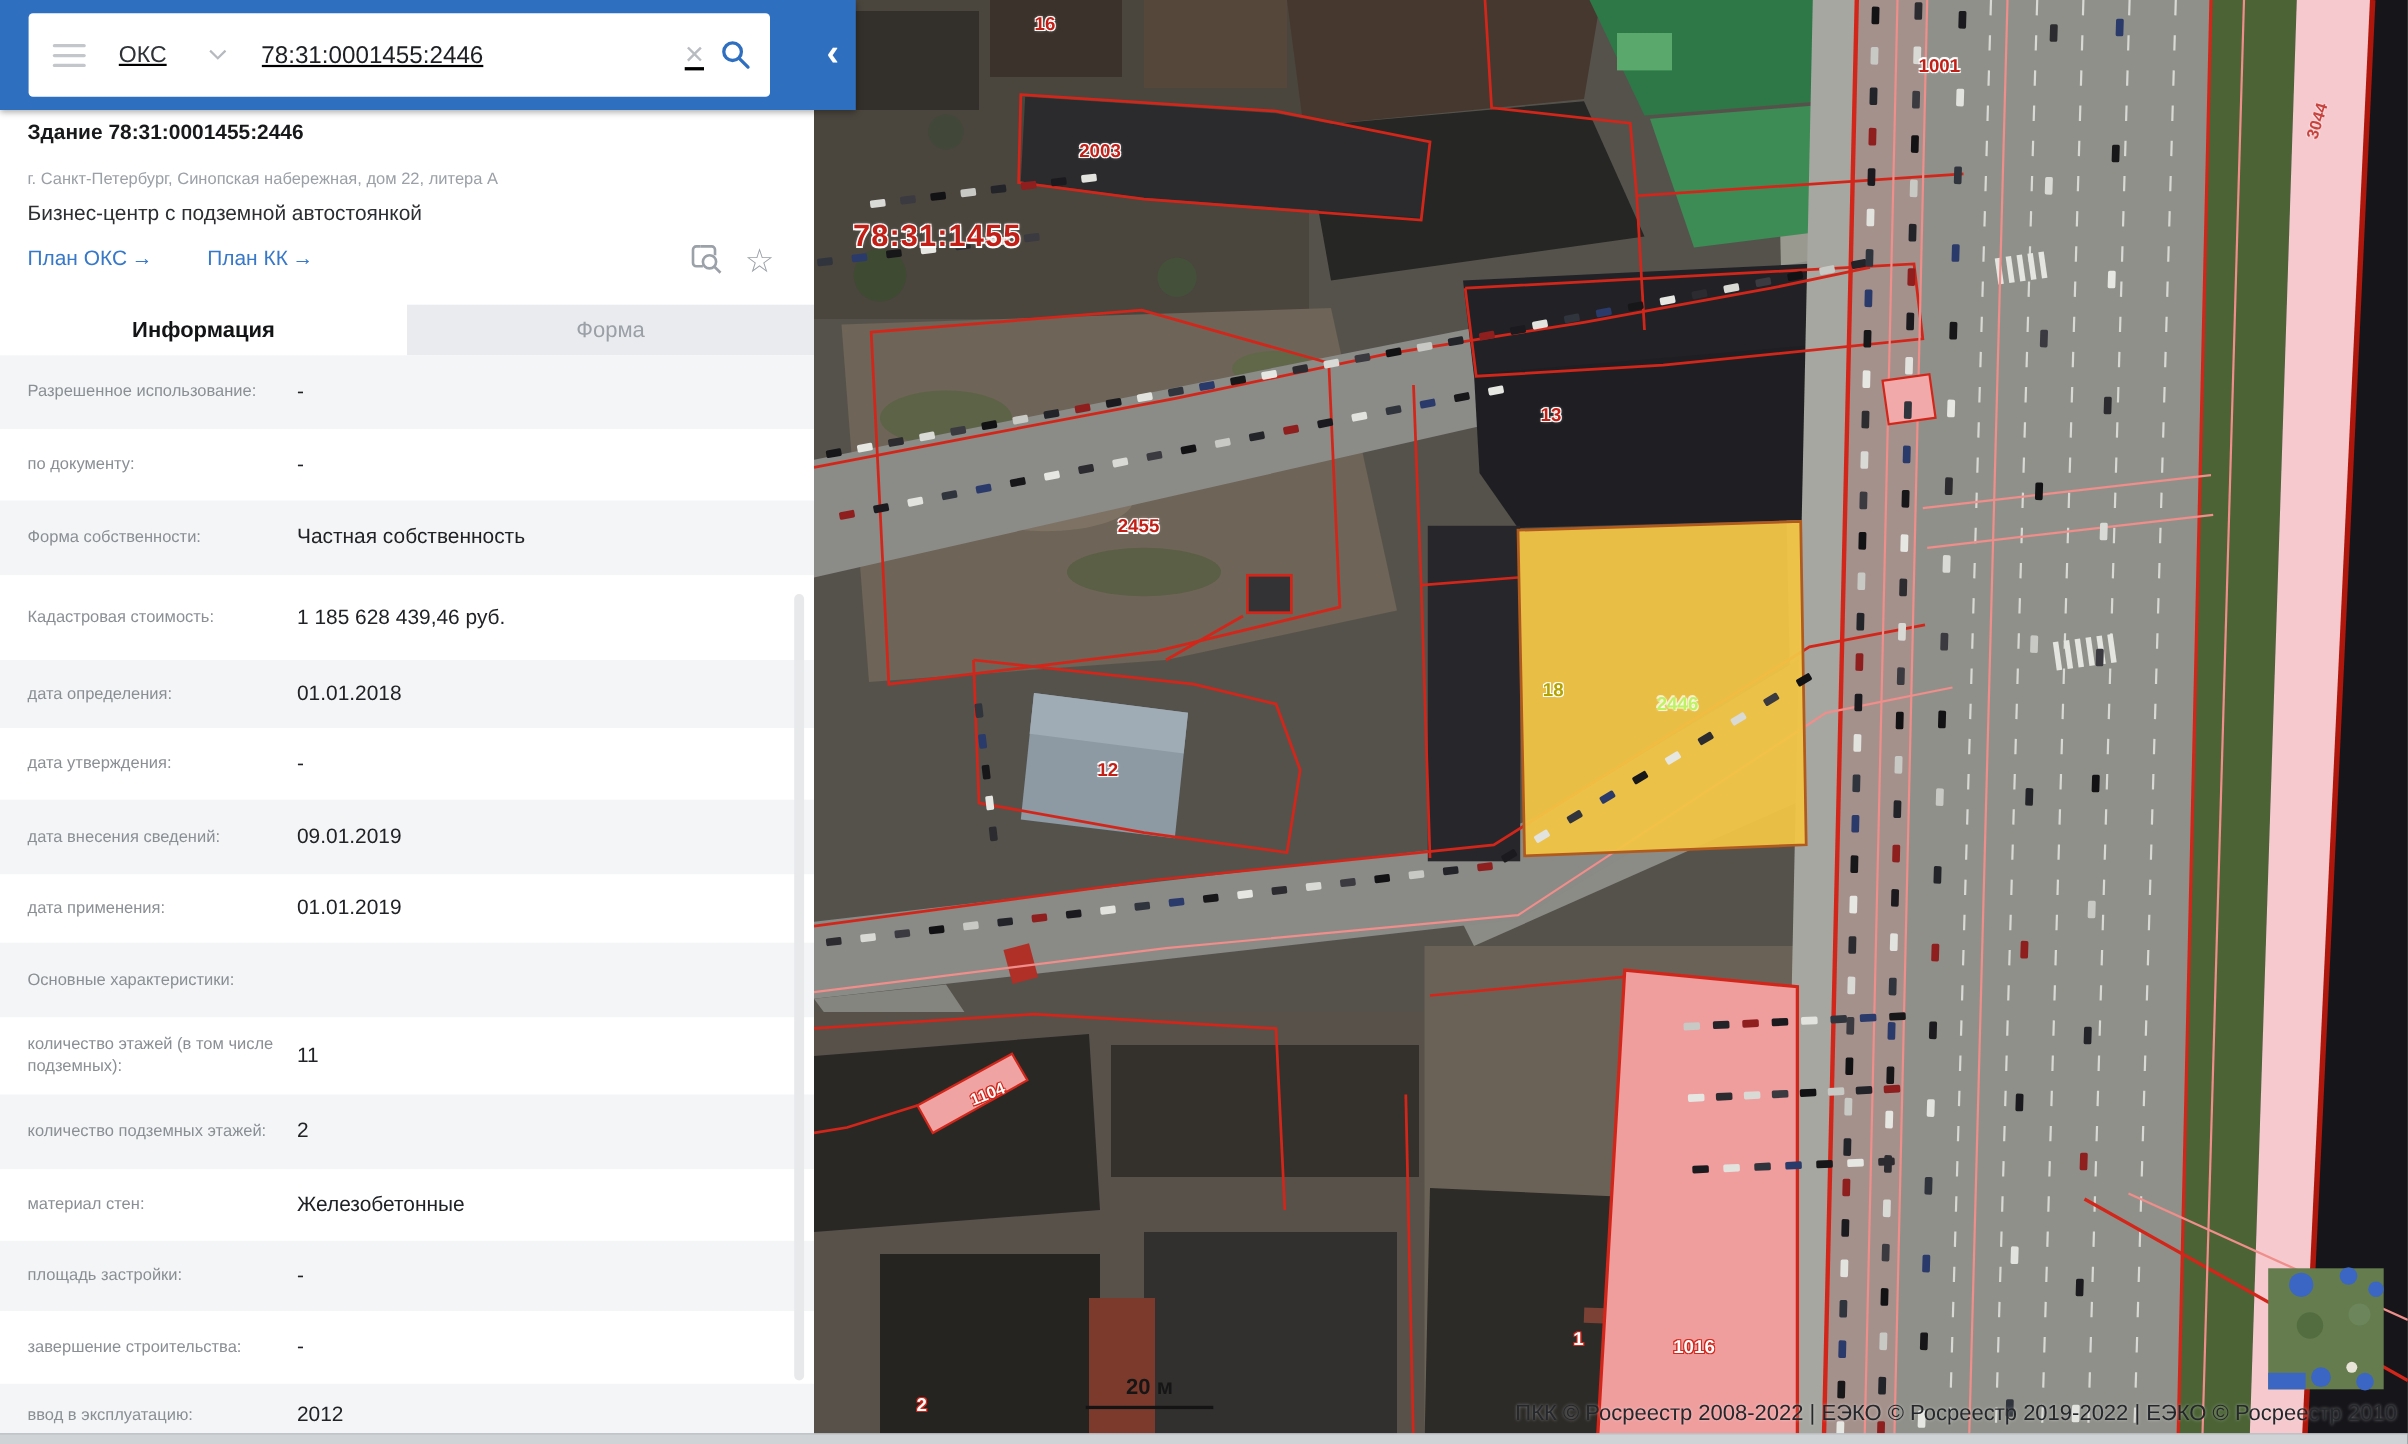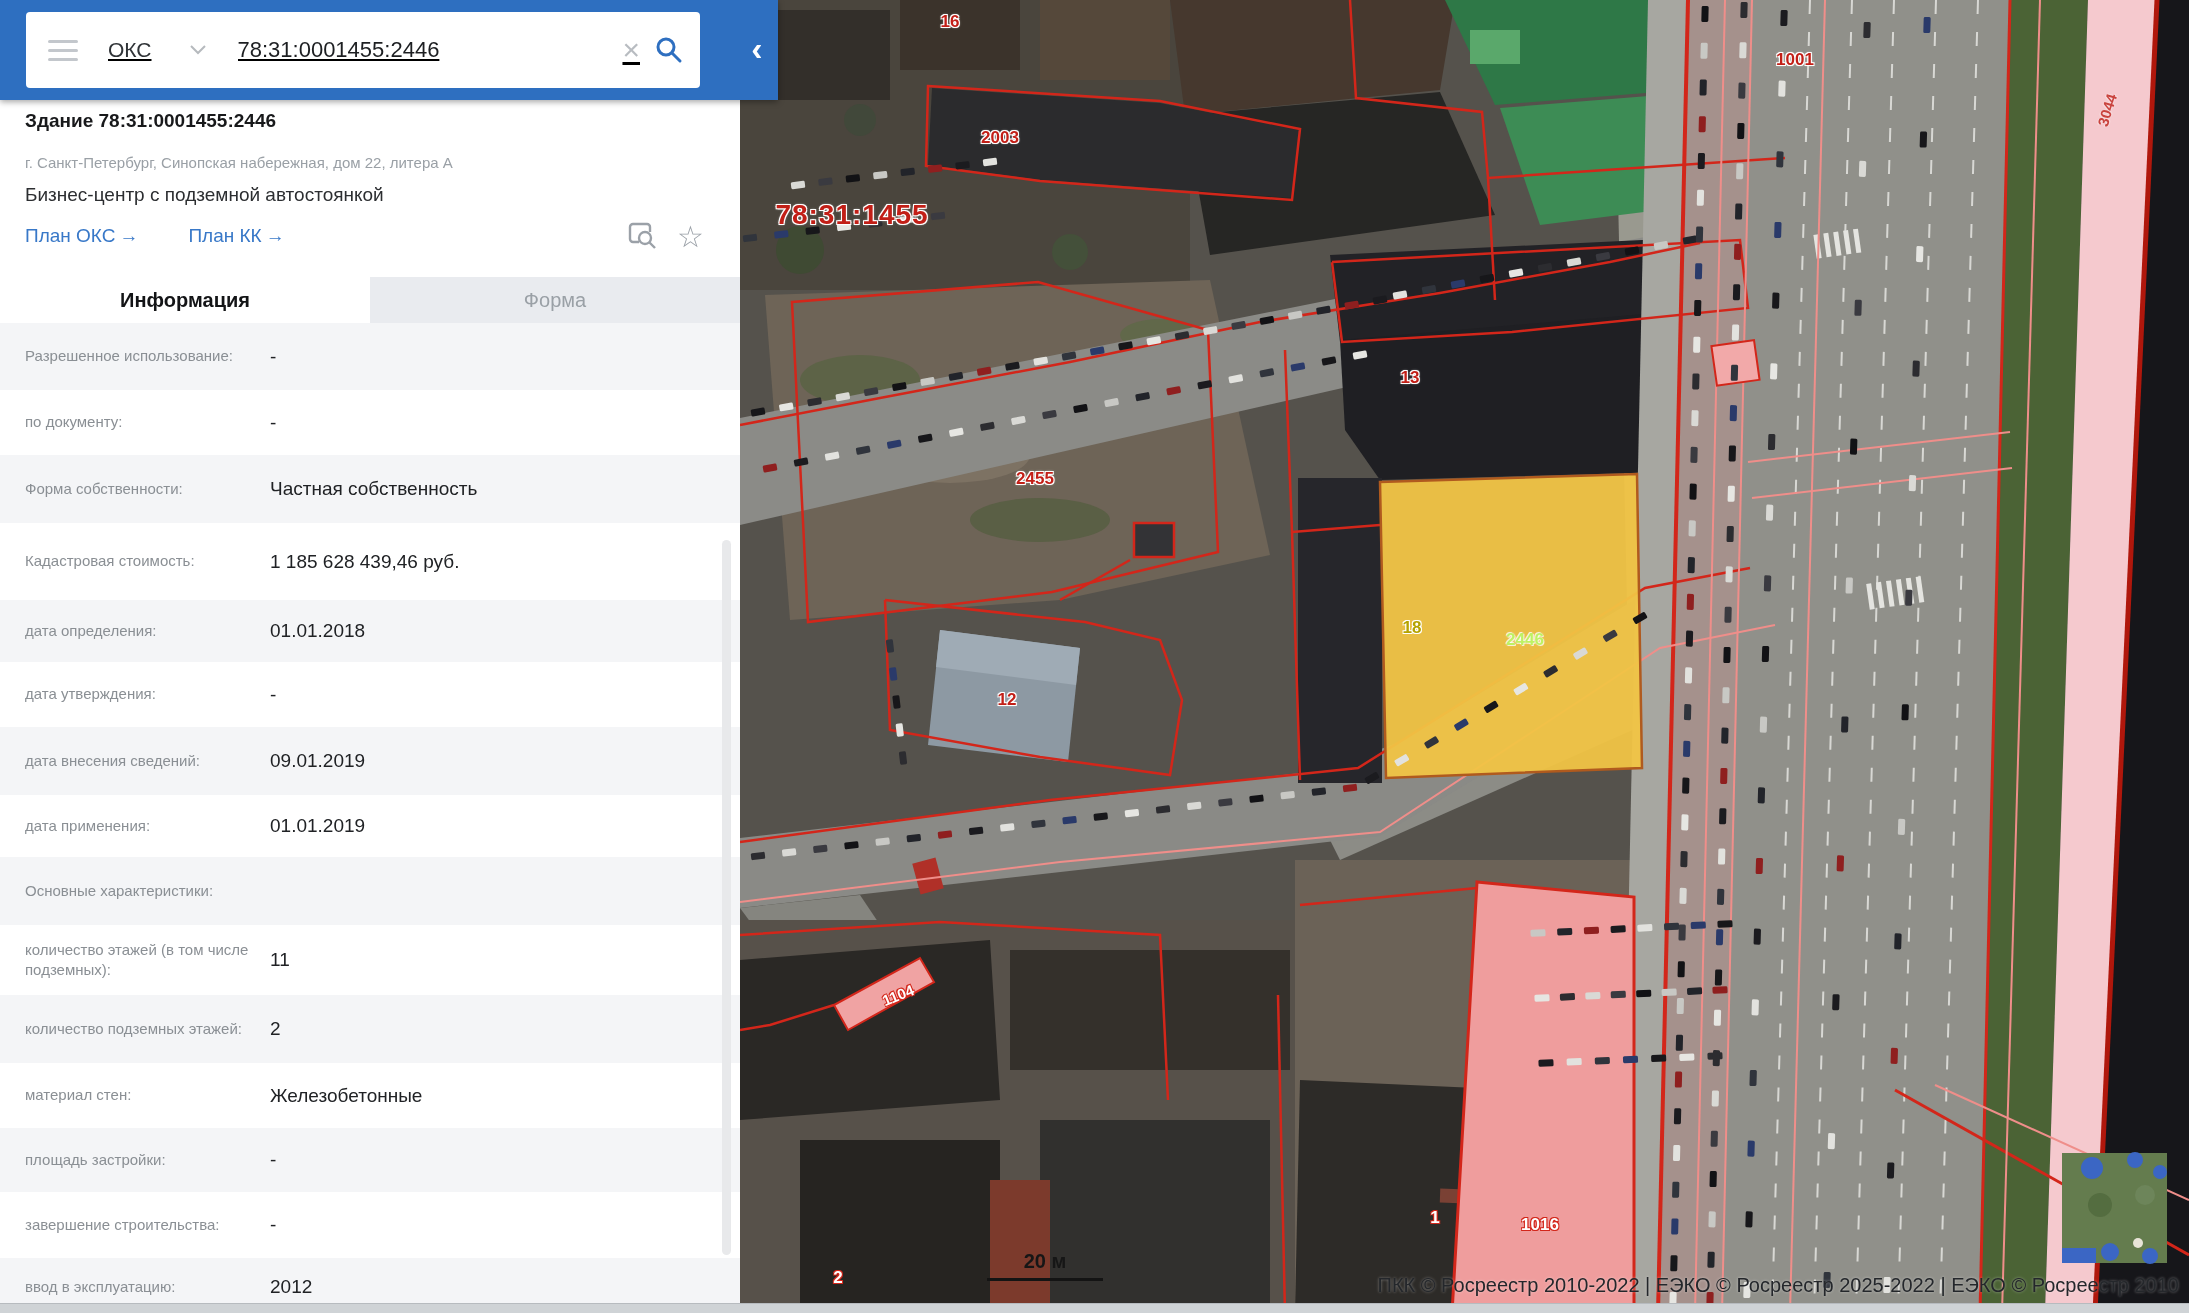--- a/index.html
+++ b/index.html
@@ -454,40 +454,40 @@
         <rect x="1322" y="1248" width="34" height="15" fill="#3b66c4"></rect>
         <circle cx="1398" cy="1243" r="5" fill="#e8e4d8"></circle>
         <circle cx="1360" cy="1205" r="12" fill="#546d40"></circle>
         <circle cx="1405" cy="1195" r="10" fill="#6d855a"></circle>
       </g>
     </svg>
 
     <div id="map-labels">
         <span class="ml red" style="left: 210px; top: 22px; font-size: 17px; transform: translate(-50%, -50%);">16</span>
         <span class="ml red" style="left: 260px; top: 138px; font-size: 17px; transform: translate(-50%, -50%);">2003</span>
-        <span class="ml red" style="left: 1023px; top: 60px; font-size: 17px; transform: translate(-50%, -50%); margin-left: 32px;">1001</span>
+        <span class="ml red" style="left: 1023px; top: 60px; font-size: 17px; transform: translate(-50%, -50%);">1001</span>
         <span class="ml red big" style="left: 112px; top: 215px; font-size: 28px; transform: translate(-50%, -50%);">78:31:1455</span>
         <span class="ml red" style="left: 670px; top: 378px; font-size: 17px; transform: translate(-50%, -50%);">13</span>
         <span class="ml red" style="left: 295px; top: 443px; font-size: 17px; transform: translate(-50%, -50%); margin-top: 36px;">2455</span>
         <span class="ml red" style="left: 267px; top: 700px; font-size: 17px; transform: translate(-50%, -50%);">12</span>
         <span class="ml yellow" style="left: 672px; top: 628px; font-size: 17px; transform: translate(-50%, -50%);">18</span>
         <span class="ml yellow-dim" style="left: 785px; top: 640px; font-size: 17px; transform: translate(-50%, -50%);">2446</span>
         <span class="ml white-red" style="left: 158px; top: 995px; font-size: 15px; transform: translate(-50%, -50%) rotate(-22deg);">1104</span>
         <span class="ml white-red" style="left: 695px; top: 1218px; font-size: 17px; transform: translate(-50%, -50%);">1</span>
         <span class="ml white-red" style="left: 800px; top: 1225px; font-size: 17px; transform: translate(-50%, -50%);">1016</span>
         <span class="ml white-red" style="left: 98px; top: 1278px; font-size: 17px; transform: translate(-50%, -50%);">2</span>
         <span class="ml red-soft" style="left: 1367px; top: 110px; font-size: 15px; transform: translate(-50%, -50%) rotate(-73deg);">3044</span>
       </div>
 
     <div id="scalebar">
       <div id="scale-text">20 м</div>
       <div id="scale-line"></div>
     </div>
 
-    <div id="attribution">ПКК © Росреестр 2010-2022 | ЕЭКО © Росреестр 2025-2022 | ЕЭКО © Росреестр 2010</div>
+    <div id="attribution">ПКК © Росреестр 2008-2022 | ЕЭКО © Росреестр 2019-2022 | ЕЭКО © Росреестр 2010</div>
   </div>
 
   <div id="search-bar">
     <div id="search-box">
       <div id="hamburger">
         <div></div>
           <div></div>
           <div></div>
       </div>
       <span id="search-category">ОКС</span>

